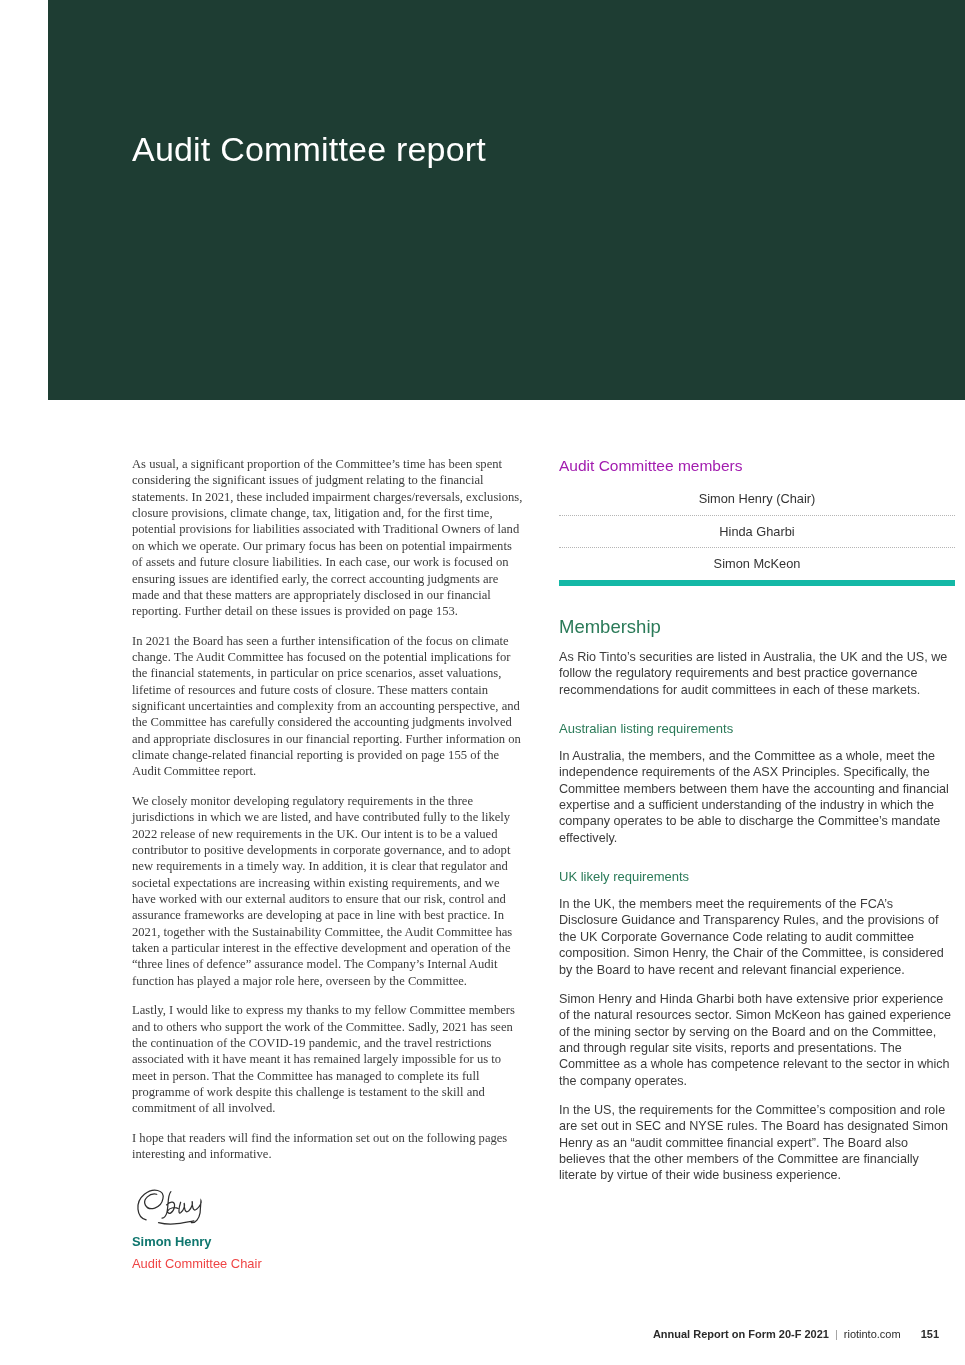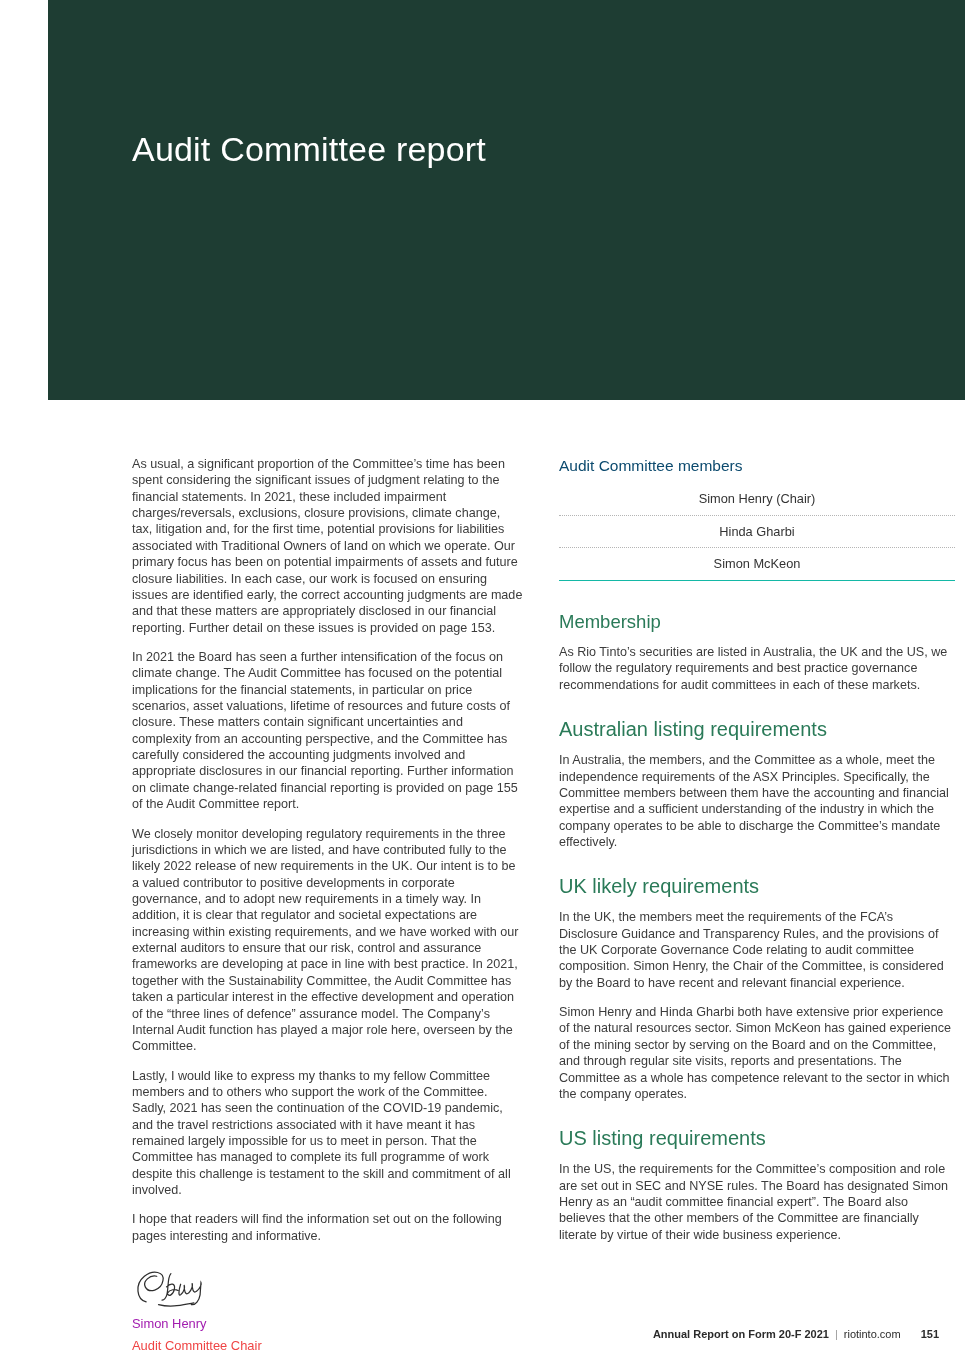--- a/index.html
+++ b/index.html
@@ -20,38 +20,38 @@
       radial-gradient(circle at 70% 38%, #3a3c1e 0 18%, rgba(0,0,0,0) 44%),
       radial-gradient(circle at 35% 58%, #57491c 0 16%, rgba(0,0,0,0) 42%),
       radial-gradient(circle at 60% 82%, #d2a440 0 18%, rgba(0,0,0,0) 46%),
       linear-gradient(180deg, #c99c3b 0%, #96742a 18%, #4a4520 40%, #5d4d1d 62%, #c9a03e 82%, #a8842e 100%);
   }
 
   
   .content { display:flex; padding:56px 58px 0 84px; color:#3c3c3c; }
   .col-left  { width:391px; margin-right:36px; font-size:12.6px; line-height:1.3; }
   .col-right { width:396px; font-size:12.6px; line-height:1.3; }
-  .col-left p { margin-bottom:13px; }
+  .col-left p { margin-bottom:13px;font-family:Liberation Serif, serif; }
 
   
-  .members-heading { color:#0c4a6e; font-size:15.5px; font-weight:500; margin-bottom:7px; }
+  .members-heading { color:#a21caf; font-size:15.5px; font-weight:500; margin-bottom:7px; }
   .members-list { list-style:none;text-align:center; }
   .members-list li { font-size:12.8px; color:#333333; padding:8px 0 7px; border-bottom:1px dotted #b5b5b5; }
-  .members-list li:last-child { border-bottom:1px solid #14b8a6; }
+  .members-list li:last-child { border-bottom:6px solid #14b8a6; }
 
   
-  .section h2 { color:#2a7a58; font-weight:500; font-size:20px; margin:23px 0 10px; }
+  .section h2 { color:#2a7a58; font-weight:500; font-size:13px; margin:23px 0 10px; }
   .section h2.h-lg { font-size:18.5px; margin-top:29px; }
   .section p { margin-bottom:13px; }
 
   
   .signature-block { margin-top:18px; }
   .sig-svg { width:84px; height:48px; display:block; }
   .sig-svg path { fill:none; stroke:#2f2f2f; stroke-width:1.4; stroke-linecap:round; }
-  .sig-name { margin-top:6px; color:#a21caf; font-weight:400; font-size:12.9px; }
+  .sig-name { margin-top:6px; color:#0f766e; font-weight:700; font-size:12.9px; }
   .sig-role { margin-top:5px; color:#ef4444; font-size:12.9px; }
 
   
   .footer { position:absolute; right:74px; bottom:25px; display:flex; align-items:center; font-size:11px; color:#2b2b2b; }
   .f-bold { font-weight:700; }
   .f-sep { color:#9a9a9a; margin:0 6px; font-weight:400; }
   .f-page { font-weight:700; margin-left:20px; }
 </style>
 </head>
 <body>
@@ -107,21 +107,20 @@
         <p>In Australia, the members, and the Committee as a whole, meet the independence requirements of the ASX Principles. Specifically, the Committee members between them have the accounting and financial expertise and a sufficient understanding of the industry in which the company operates to be able to discharge the Committee’s mandate effectively.</p>
       </section>
 
       <section class="section">
         <h2>UK likely requirements</h2>
         <p>In the UK, the members meet the requirements of the FCA’s Disclosure Guidance and Transparency Rules, and the provisions of the UK Corporate Governance Code relating to audit committee composition. Simon Henry, the Chair of the Committee, is considered by the Board to have recent and relevant financial experience.</p>
         <p>Simon Henry and Hinda Gharbi both have extensive prior experience of the natural resources sector. Simon McKeon has gained experience of the mining sector by serving on the Board and on the Committee, and through regular site visits, reports and presentations. The Committee as a whole has competence relevant to the sector in which the company operates.</p>
       </section>
 
       <section class="section">
-        <h2>US listing requirements</h2>
         <p>In the US, the requirements for the Committee’s composition and role are set out in SEC and NYSE rules. The Board has designated Simon Henry as an “audit committee financial expert”. The Board also believes that the other members of the Committee are financially literate by virtue of their wide business experience.</p>
       </section>
 
     </div>
   </main>
 
   <footer class="footer">
     <span class="f-bold">Annual Report on Form 20-F 2021</span>
     <span class="f-sep">|</span>
     <span>riotinto.com</span>

